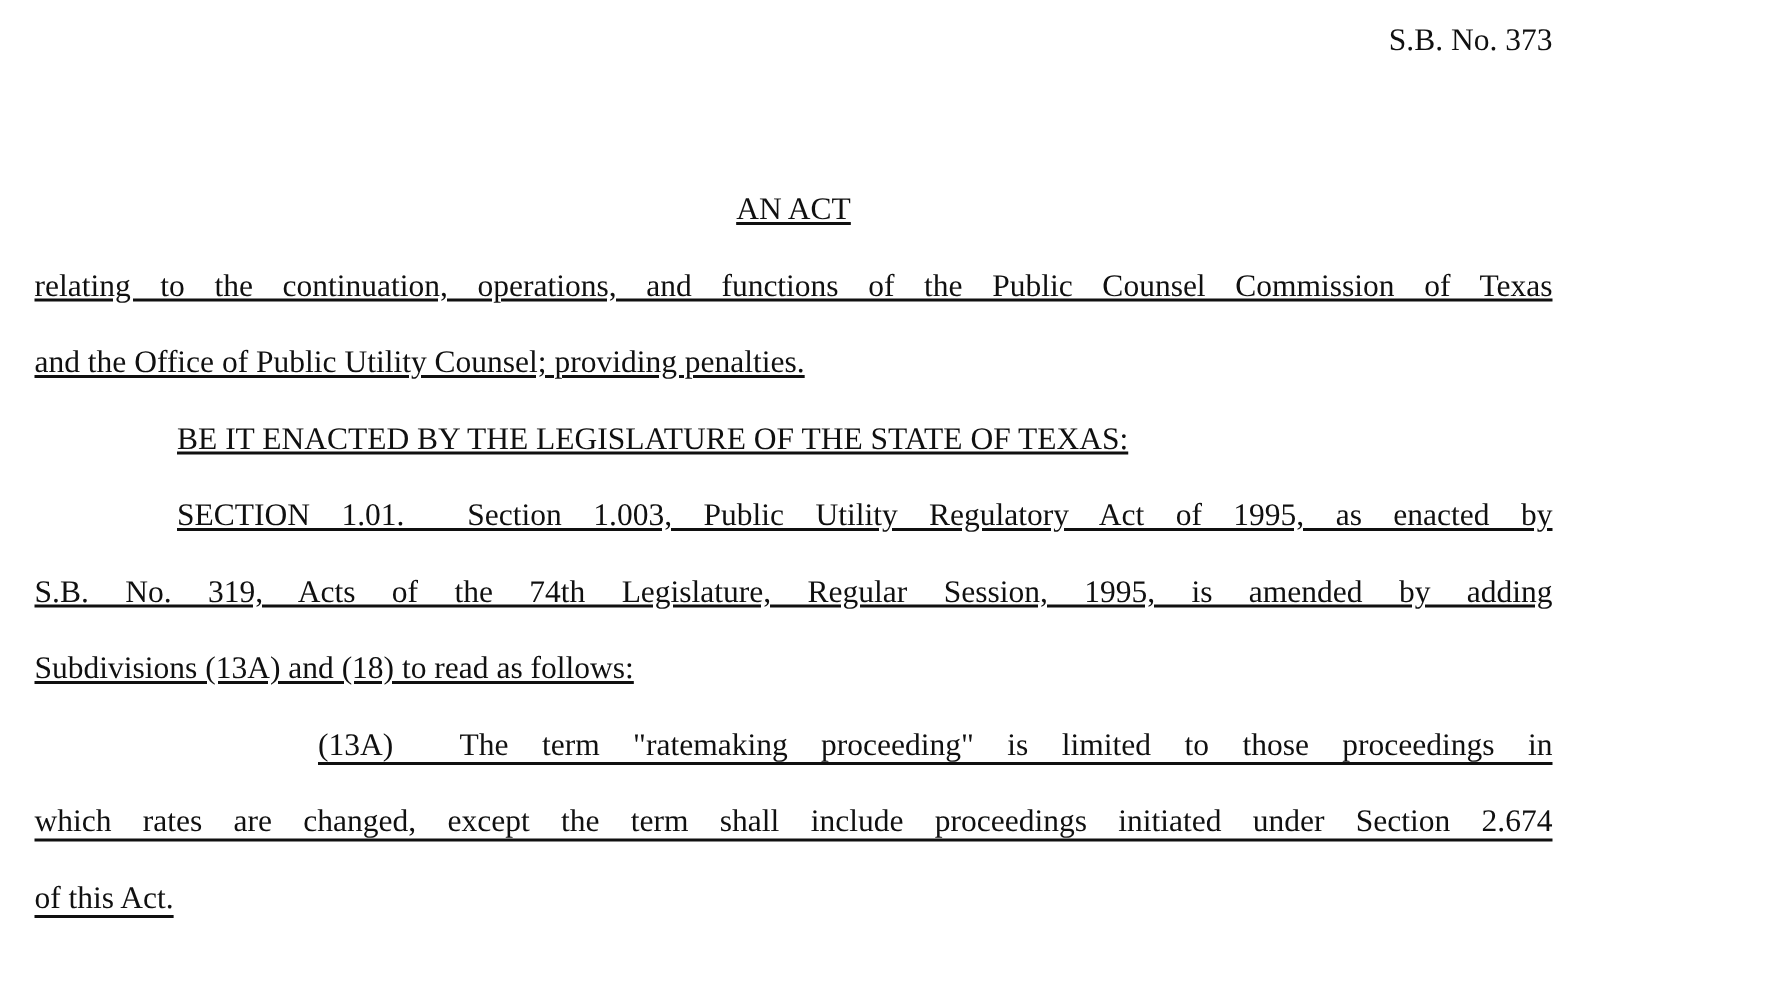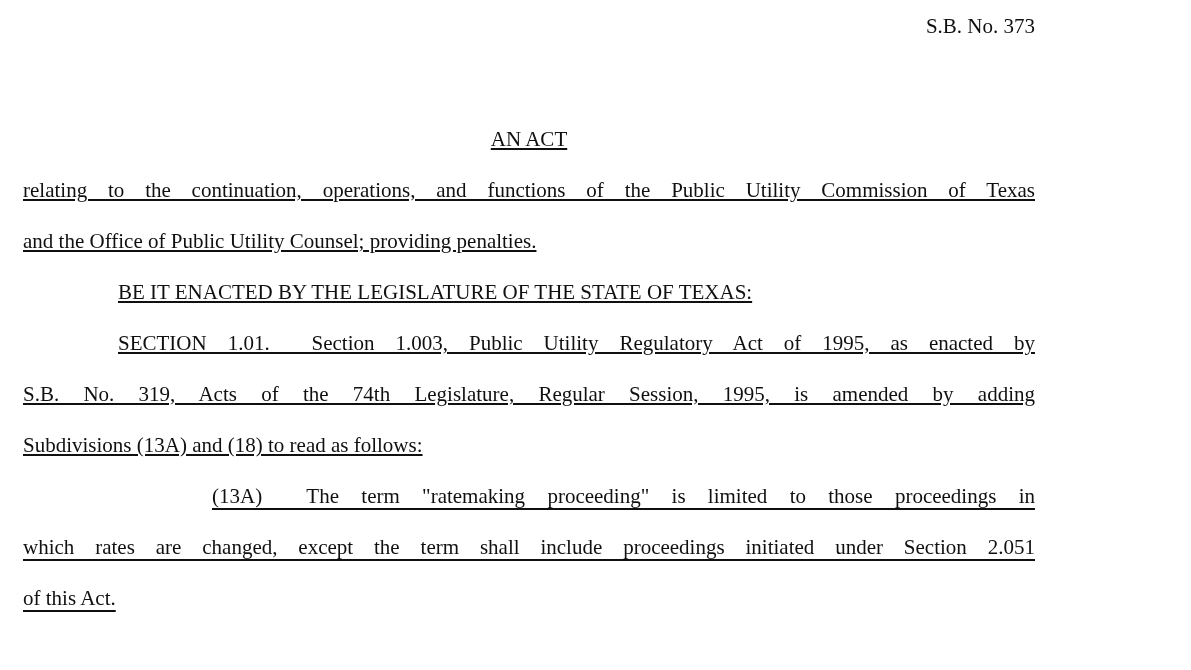--- a/index.html
+++ b/index.html
@@ -53,33 +53,33 @@
 <body>
 
 <div class="page">
 
   <div class="col header-line">S.B. No. 373</div>
 
   <div class="col content">
 
     <div class="ln center">AN ACT</div>
 
-    <div class="ln fill">relating to the continuation, operations, and functions of the Public Utility Commission of Texas</div>
+    <div class="ln fill">relating to the continuation, operations, and functions of the Public Counsel Commission of Texas</div>
 
     <div class="ln">and the Office of Public Utility Counsel; providing penalties.</div>
 
     <div class="ln ind1">BE IT ENACTED BY THE LEGISLATURE OF THE STATE OF TEXAS:</div>
 
 
     <div class="ln fill ind1">SECTION 1.01.&nbsp; Section 1.003, Public Utility Regulatory Act of 1995, as enacted by</div>
 
     <div class="ln fill">S.B. No. 319, Acts of the 74th Legislature, Regular Session, 1995, is amended by adding</div>
 
     <div class="ln">Subdivisions (13A) and (18) to read as follows:</div>
 
     <div class="ln fill ind2 u">(13A)&nbsp; The term "ratemaking proceeding" is limited to those proceedings in</div>
 
-    <div class="ln fill u">which rates are changed, except the term shall include proceedings initiated under Section 2.051</div>
+    <div class="ln fill u">which rates are changed, except the term shall include proceedings initiated under Section 2.674</div>
 
     <div class="ln u">of this Act.</div>
 
   </div>
 </div>
 
 </body></html>

